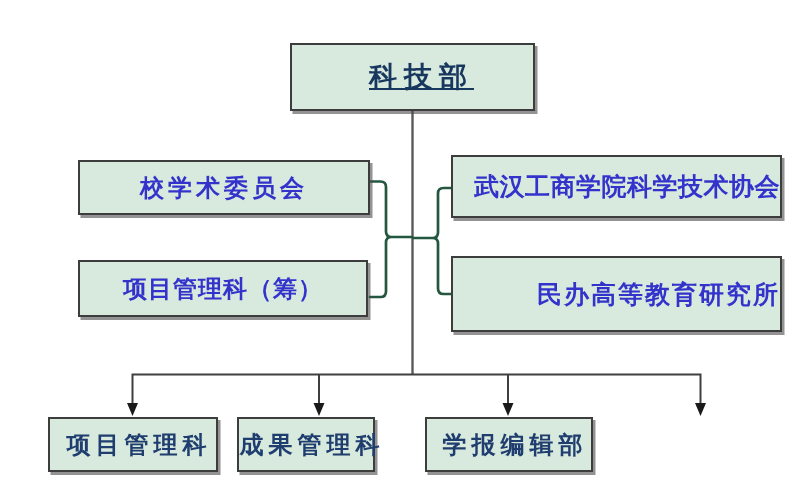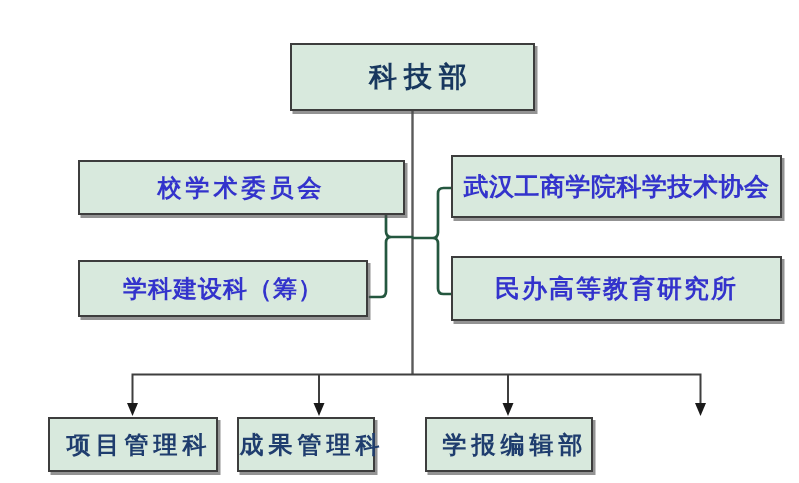--- a/index.html
+++ b/index.html
@@ -35,26 +35,27 @@
     display: flex;
     align-items: center;
     justify-content: center;
     font-weight: bold;
     white-space: nowrap;
   }
   .root-node {
     left: 290px; top: 43px; width: 245px; height: 68px;
     font-size: 28px; letter-spacing: 7px; padding-left: 18px;
     color: var(--root_text, #17375e);
+    text-decoration: underline;
   }
   .branch-node { color: var(--branch_text, #3333cc); }
-  .branch-left-1  { left: 78px;  top: 160px; width: 327px; height: 55px; font-size: 24px; letter-spacing: 4px; padding-left: 0; }
+  .branch-left-1  { left: 78px;  top: 160px; width: 292px; height: 55px; font-size: 24px; letter-spacing: 4px; padding-left: 0; }
   .branch-left-2  { left: 78px;  top: 260px; width: 290px; height: 57px; font-size: 24px; letter-spacing: 1px; }
-  .branch-right-1 { left: 451px; top: 155px; width: 331px; height: 63px; font-size: 25px; letter-spacing: 0.5px; }
-  .branch-right-2 { left: 451px; top: 256px; width: 331px; height: 65px; font-size: 25px; letter-spacing: 2px; }
+  .branch-right-1 { left: 451px; top: 155px; width: 331px; height: 63px; font-size: 25px; letter-spacing: 0.5px; justify-content: flex-end; }
+  .branch-right-2 { left: 451px; top: 256px; width: 331px; height: 76px; font-size: 25px; letter-spacing: 2px; justify-content: flex-end; }
   .dept-node {
     top: 417px; height: 55px;
     font-size: 24px; letter-spacing: 5px; padding-left: 12px;
     color: var(--dept_text, #1f3d6e);
   }
   .dept-1 { left: 48px;  width: 170px; }
   .dept-2 { left: 237px; width: 138px; }
   .dept-3 { left: 425px; width: 168px; text-align: right; }
   .dept-4 { left: 615px; width: 168px; }
 </style>
@@ -83,21 +84,21 @@
 
   <div class="node root-node">
     <span>科技部</span>
   </div>
 
   <div class="node branch-node branch-left-1">
     <span>校学术委员会</span>
   </div>
 
   <div class="node branch-node branch-left-2">
-    <span>学科建设科（筹）</span>
+    <span>项目管理科（筹）</span>
   </div>
 
   <div class="node branch-node branch-right-1">
     <span>武汉工商学院科学技术协会</span>
   </div>
 
   <div class="node branch-node branch-right-2">
     <span>民办高等教育研究所</span>
   </div>
 

